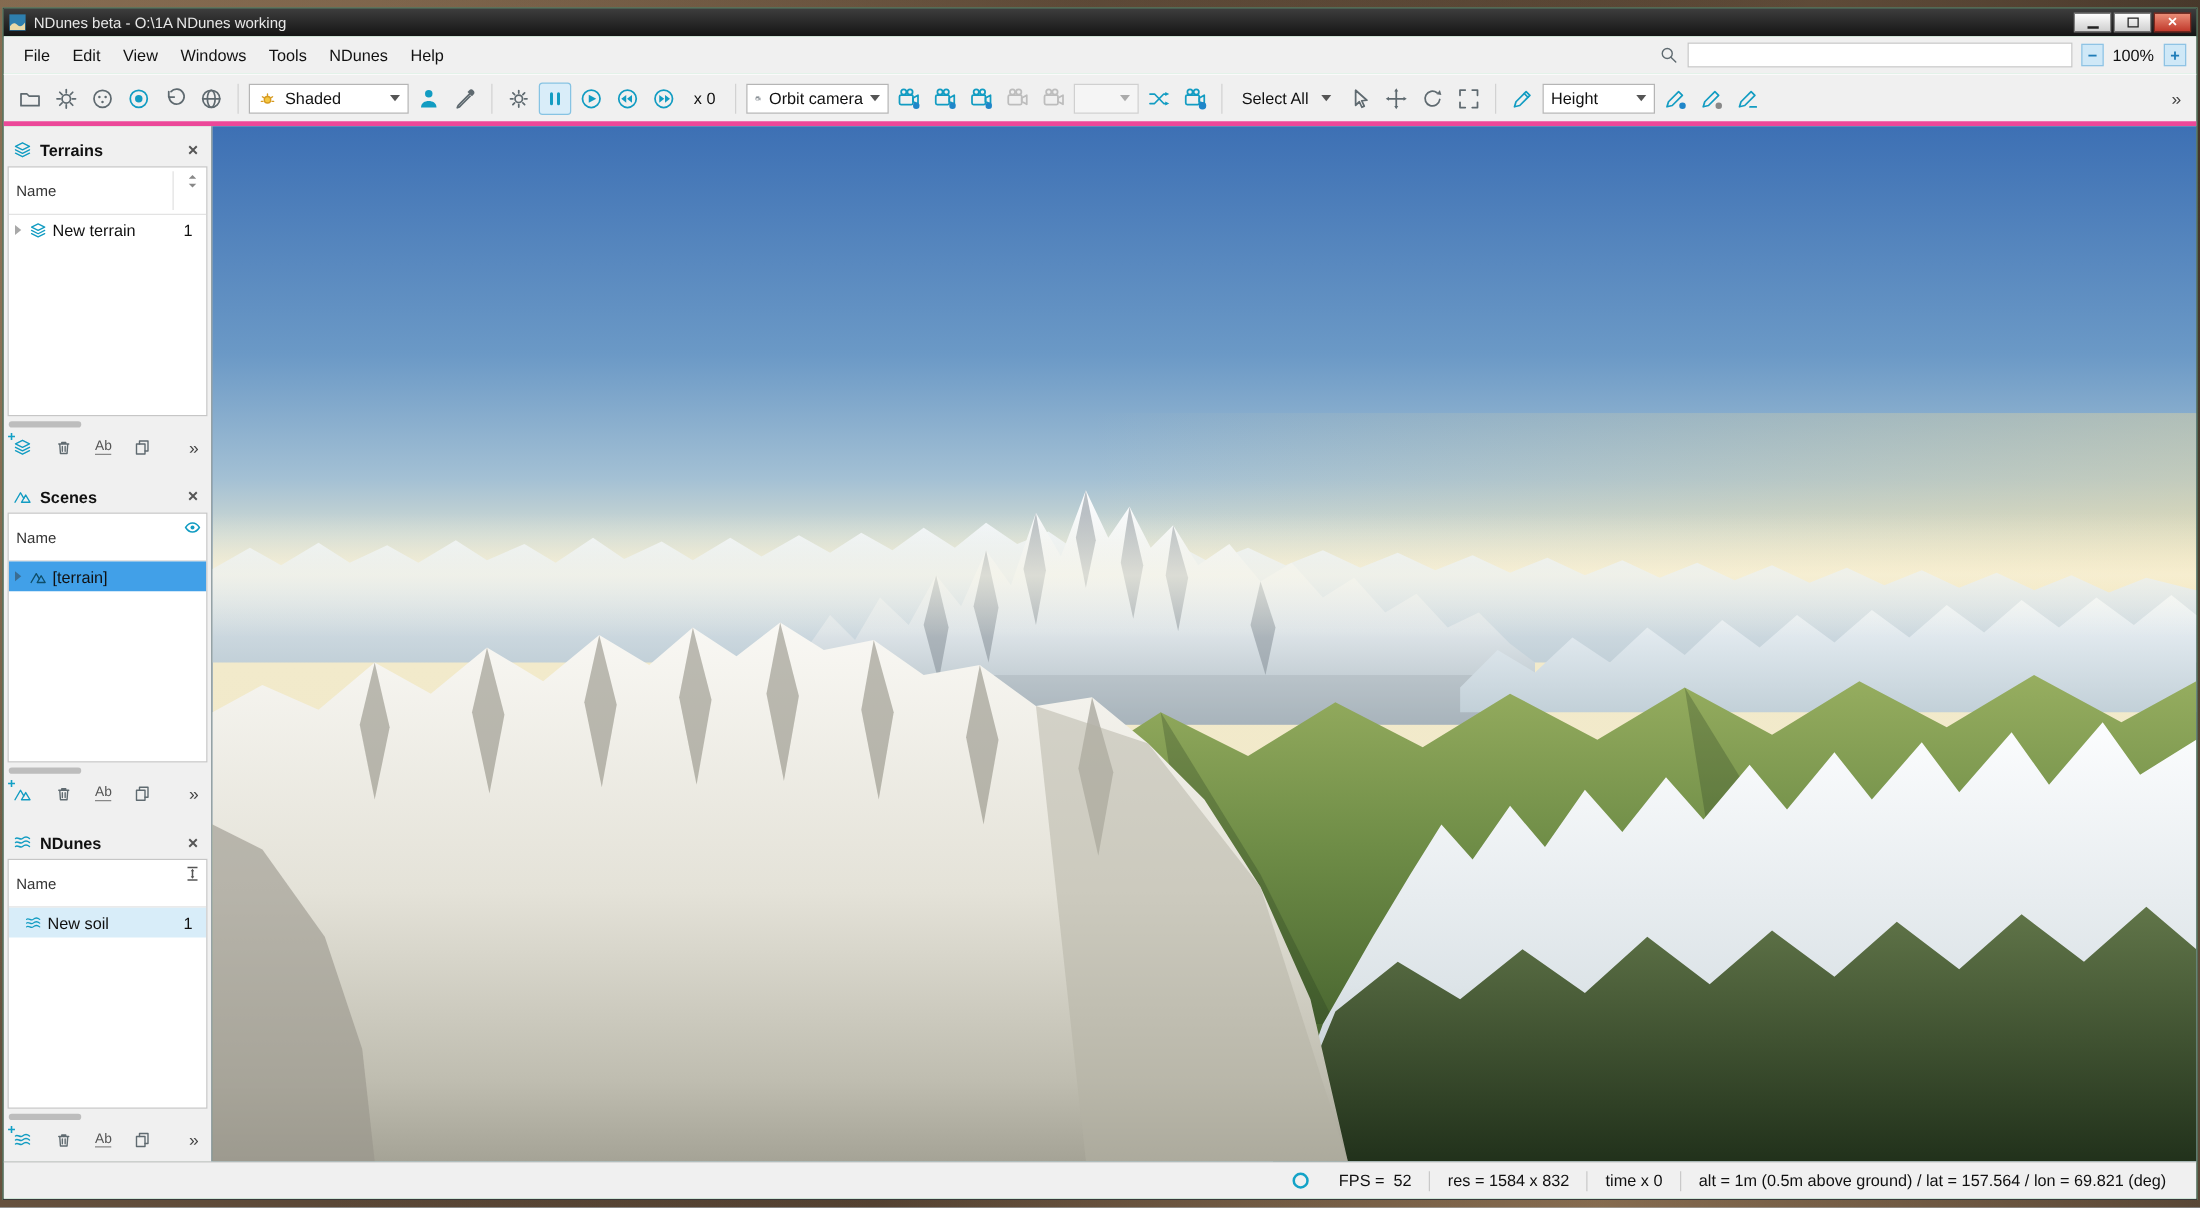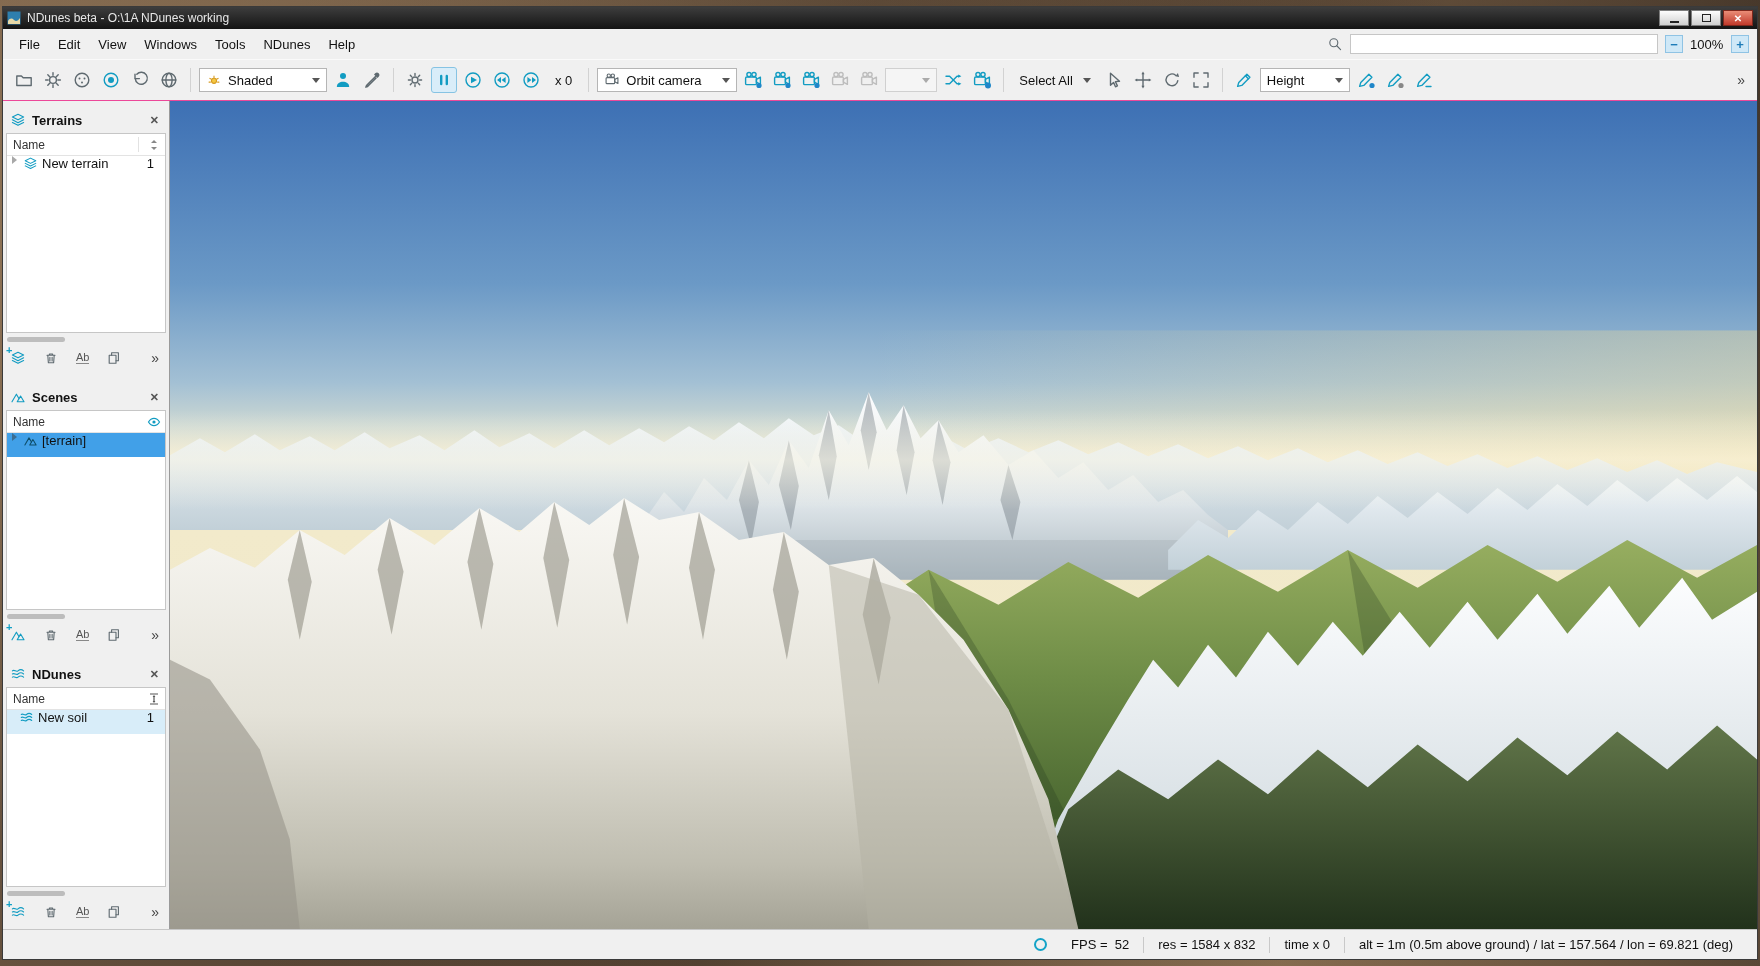--- a/index.html
+++ b/index.html
@@ -19,21 +19,21 @@
 .glyph-min{width:9px;height:2px;background:#222;margin-top:7px}
 .glyph-max{width:9px;height:8px;border:1.5px solid #222}
 
 .menubar{height:30px;display:flex;align-items:center;gap:2px;padding:0 8px;background:#f0f0f0}
 .menu-item{padding:4px 8px;border-radius:2px}
 .menu-right{margin-left:auto;display:flex;align-items:center;gap:7px}
 .search-input{width:308px;height:20px;border:1px solid #c6c6c6;background:#fff;padding:0 5px;font:inherit}
 .zoom-btn{width:18px;height:18px;background:#cfe8f7;border:1px solid #8fc3e4;color:#1e7cb8;font-weight:bold;display:flex;align-items:center;justify-content:center;font-size:13px}
 .zoom-val{min-width:34px;text-align:left}
 
-.toolbar{height:42px;background:#f0f0f0;border-top:1px solid #fafafa;border-bottom:1px solid #ec4899;display:flex;align-items:center;gap:3px;padding:0 8px}
+.toolbar{height:42px;background:#f0f0f0;border-top:1px solid #fafafa;border-bottom:4px solid #ec4899;display:flex;align-items:center;gap:3px;padding:0 8px}
 .tbtn{min-width:26px;height:26px;display:flex;align-items:center;justify-content:center;border-radius:3px;position:relative}
 .tbtn.active{background:#d9edf9;border:1px solid #86c3e3}
 .sep{width:1px;height:24px;background:#d2d2d2;margin:0 5px}
 .combo{height:24px;background:#fff;border:1px solid #b5b5b5;display:flex;align-items:center;gap:6px;padding:0 6px;white-space:nowrap}
 .combo.flat{background:transparent;border-color:transparent}
 .combo.disabled{background:#f5f5f5;border-color:#d0d0d0;width:52px}
 .arr{width:0;height:0;border-left:4px solid transparent;border-right:4px solid transparent;border-top:5px solid #555;margin-left:4px}
 .mult{padding:0 8px;white-space:pre}
 .ovf{margin-left:auto;color:#444;font-size:14px;padding:0 4px}
 
@@ -44,24 +44,24 @@
 .ic.teal .fill{fill:#129cc2}
 .ic .badge{fill:#1f86c9;stroke:none}
 .ic16{width:16px;height:16px}
 
 .content{flex:1;display:flex;min-height:0}
 .sidebar{width:166px;background:#f0f0f0;display:flex;flex-direction:column;gap:13px;padding:6px 3px 4px 3px}
 .panel{flex:1;display:flex;flex-direction:column;min-height:0}
 .panel-header{height:26px;display:flex;align-items:center;gap:6px;padding:0 4px;font-weight:bold}
 .panel-close{margin-left:auto;color:#555;font-size:11px;padding:0 3px;cursor:default}
 .panel-body{flex:1;background:#fff;border:1px solid #c6c6c6;display:flex;flex-direction:column;overflow:hidden}
-.col-header{height:22px;border-bottom:1px solid #e3e3e3;display:flex;align-items:center;padding:0 6px;color:#333;font-size:12px;position:relative}
+.col-header{height:38px;border-bottom:1px solid #e3e3e3;display:flex;align-items:center;padding:0 6px;color:#333;font-size:12px;position:relative}
 .col-div{position:absolute;right:26px;top:3px;bottom:3px;width:1px;background:#e2e2e2}
 .col-icon{position:absolute;right:4px;top:4px}
-.row{height:24px;display:flex;gap:4px;padding:0 3px}
+.row{height:24px;display:flex;align-items:center;gap:4px;padding:0 3px}
 .row.selected{background:#41a0e8}
 .row.softsel{background:#d8edf9}
 .row-label{white-space:nowrap;overflow:hidden}
 .row-val{margin-left:auto;padding-right:8px}
 .expander{width:0;height:0;border-left:5px solid #a8a8a8;border-top:4px solid transparent;border-bottom:4px solid transparent;margin:0 2px}
 .panel-scroll{height:12px;display:flex;align-items:center;padding:0 1px}
 .scroll-thumb{width:58px;height:5px;background:#bdbdbd;border-radius:3px}
 .panel-tools{height:26px;display:flex;align-items:center;gap:17px;padding:0 4px}
 .ptool{display:flex;align-items:center;justify-content:center;position:relative}
 .badge-plus::after{content:"+";position:absolute;top:-6px;left:-4px;color:#12a0c6;font-size:11px;font-weight:bold}
@@ -208,21 +208,21 @@
       </span>
     <span class="tbtn">
       <svg class="ic teal" viewBox="0 0 20 20">
           <circle cx="10" cy="10" r="7"></circle>
           <path class="fill" d="M6.4 6.9l4 3.1-4 3.1Z M11 6.9l4 3.1-4 3.1Z"></path>
         </svg>
       </span>
     <span class="mult">x 0</span>
     <span class="sep"></span>
 
-    <div class="combo" style="width:140px">
+    <div class="combo" style="width:114px">
       <svg class="ic ic16" viewBox="0 0 20 20">
           <circle cx="6" cy="4.6" r="2.1"></circle>
           <circle cx="11" cy="4.6" r="2.1"></circle>
           <rect x="2.6" y="7" width="10.8" height="7.6" rx="1.2"></rect>
           <path d="M13.4 9.4l4-2.2v7.2l-4-2.2Z"></path>
         </svg>
       <span>Orbit camera</span>
       <span class="arr" style="margin-left:auto"></span>
     </div>
     <span class="tbtn">

